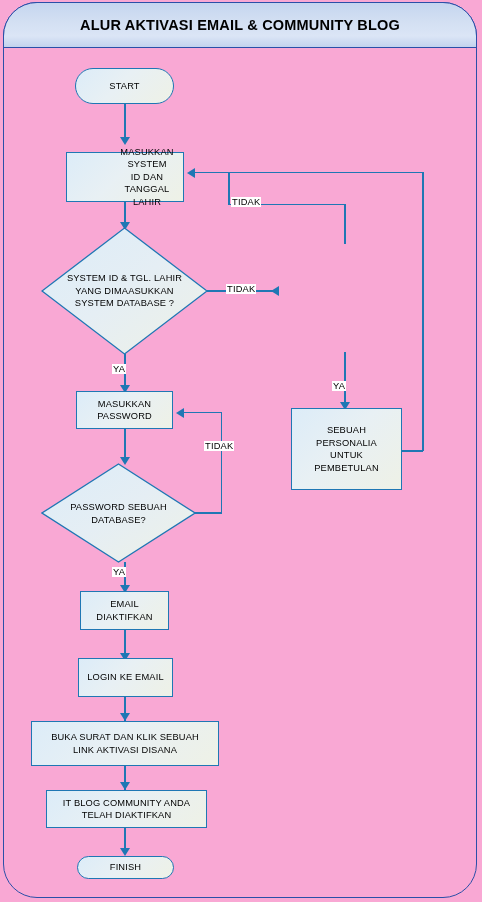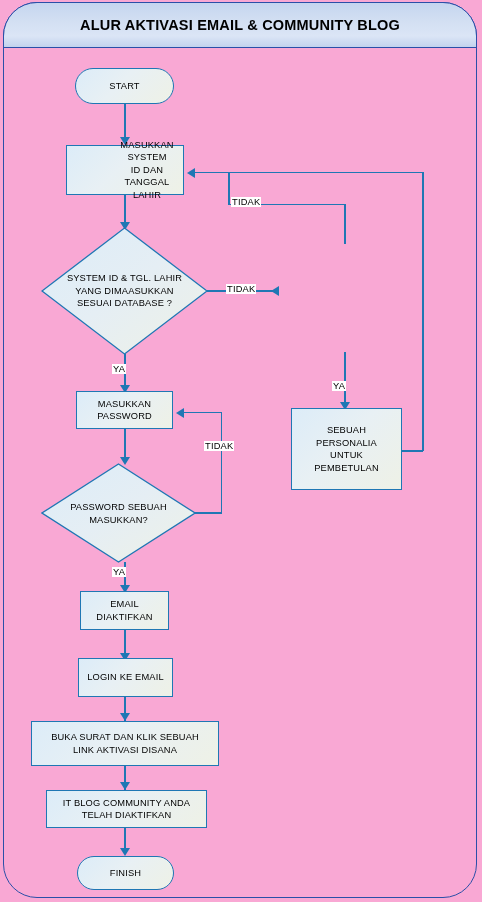--- a/index.html
+++ b/index.html
@@ -195,21 +195,21 @@
   <div class="ln lnv" style="left:124.2px; top:766px; height:24px;"></div>
   <div class="arrow arrow-down" style="left:119.5px; top:782px;"></div>
 
   <div class="ln lnv" style="left:124.2px; top:827px; height:27px;"></div>
   <div class="arrow arrow-down" style="left:119.5px; top:848px;"></div>
 
   <div class="node term" style="left:75px; top:68px; width:99px; height:36px;">
     <div class="txt">START</div>
   </div>
 
-  <div class="node proc" style="left:66px; top:145px; width:118px; height:50px;padding-left:44px;">
+  <div class="node proc" style="left:66px; top:152px; width:118px; height:50px;padding-left:44px;">
     <div class="txt">
       <span>MASUKKAN SYSTEM</span><br>
       <span>ID DAN TANGGAL</span><br>
       <span>LAHIR</span>
     </div>
   </div>
 
   <div class="diamond" style="left:41px; top:227px; width:167px; height:128px;">
     <svg class="shape" viewBox="0 0 167 128" preserveAspectRatio="none">
       <defs>
@@ -217,21 +217,21 @@
           <stop offset="0%" stop-color="#dcecf8"></stop>
           <stop offset="50%" stop-color="#e5eef4"></stop>
           <stop offset="100%" stop-color="#eef1e6"></stop>
         </linearGradient>
       </defs>
       <polygon points="83.5,1 166,64 83.5,127 1,64" fill="url(#gdA)" stroke="#1f77b4" stroke-width="1.3"></polygon>
     </svg>
     <div class="label">
       <span>SYSTEM ID &amp; TGL.  LAHIR</span><br>
       <span>YANG DIMAASUKKAN</span><br>
-      <span>SESUAI DATABASE ?</span>
+      <span>SYSTEM DATABASE ?</span>
     </div>
   </div>
 
 
   <div class="node proc" style="left:291px; top:408px; width:111px; height:82px;">
     <div class="txt">
       <span>SEBUAH</span><br>
       <span>PERSONALIA</span><br>
       <span>UNTUK</span><br>
       <span>PEMBETULAN</span>
@@ -251,21 +251,21 @@
         <linearGradient id="gdC" x1="0" y1="0" x2="1" y2="1">
           <stop offset="0%" stop-color="#dcecf8"></stop>
           <stop offset="50%" stop-color="#e5eef4"></stop>
           <stop offset="100%" stop-color="#eef1e6"></stop>
         </linearGradient>
       </defs>
       <polygon points="77.5,1 154,50 77.5,99 1,50" fill="url(#gdC)" stroke="#1f77b4" stroke-width="1.3"></polygon>
     </svg>
     <div class="label">
       <span>PASSWORD SEBUAH</span><br>
-      <span>MASUKKAN?</span>
+      <span>DATABASE?</span>
     </div>
   </div>
 
   <div class="node proc" style="left:80px; top:591px; width:89px; height:39px;">
     <div class="txt">
       <span>EMAIL</span><br>
       <span>DIAKTIFKAN</span>
     </div>
   </div>
 
@@ -280,17 +280,17 @@
     </div>
   </div>
 
   <div class="node proc" style="left:46px; top:790px; width:161px; height:38px;">
     <div class="txt">
       <span>IT BLOG COMMUNITY ANDA</span><br>
       <span>TELAH DIAKTIFKAN</span>
     </div>
   </div>
 
-  <div class="node term" style="left:77px; top:856px; width:97px; height:34px;justify-content:center;">
+  <div class="node term" style="left:77px; top:856px; width:97px; height:23px;justify-content:center;">
     <div class="txt">FINISH</div>
   </div>
 
 </div>
 
 </body></html>

